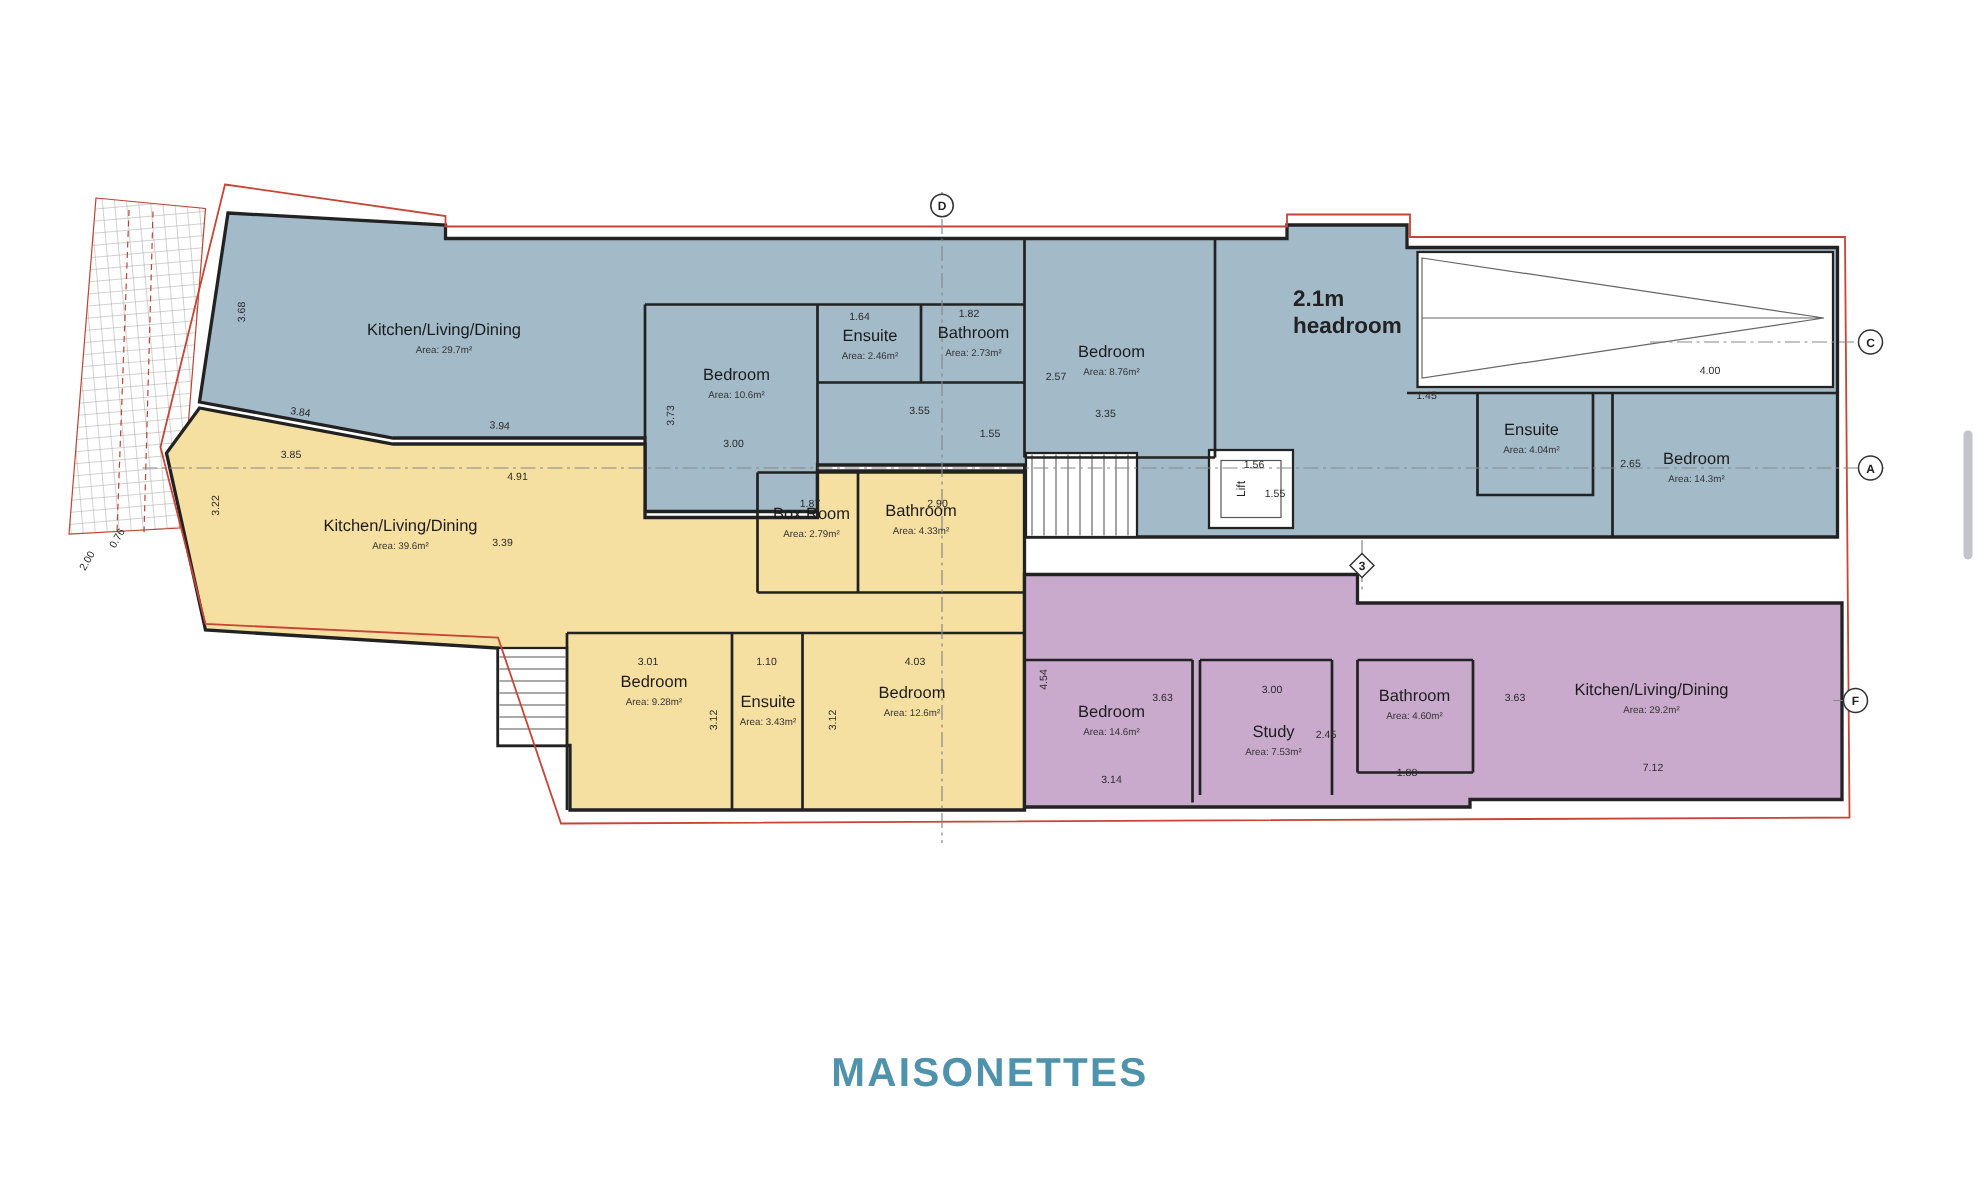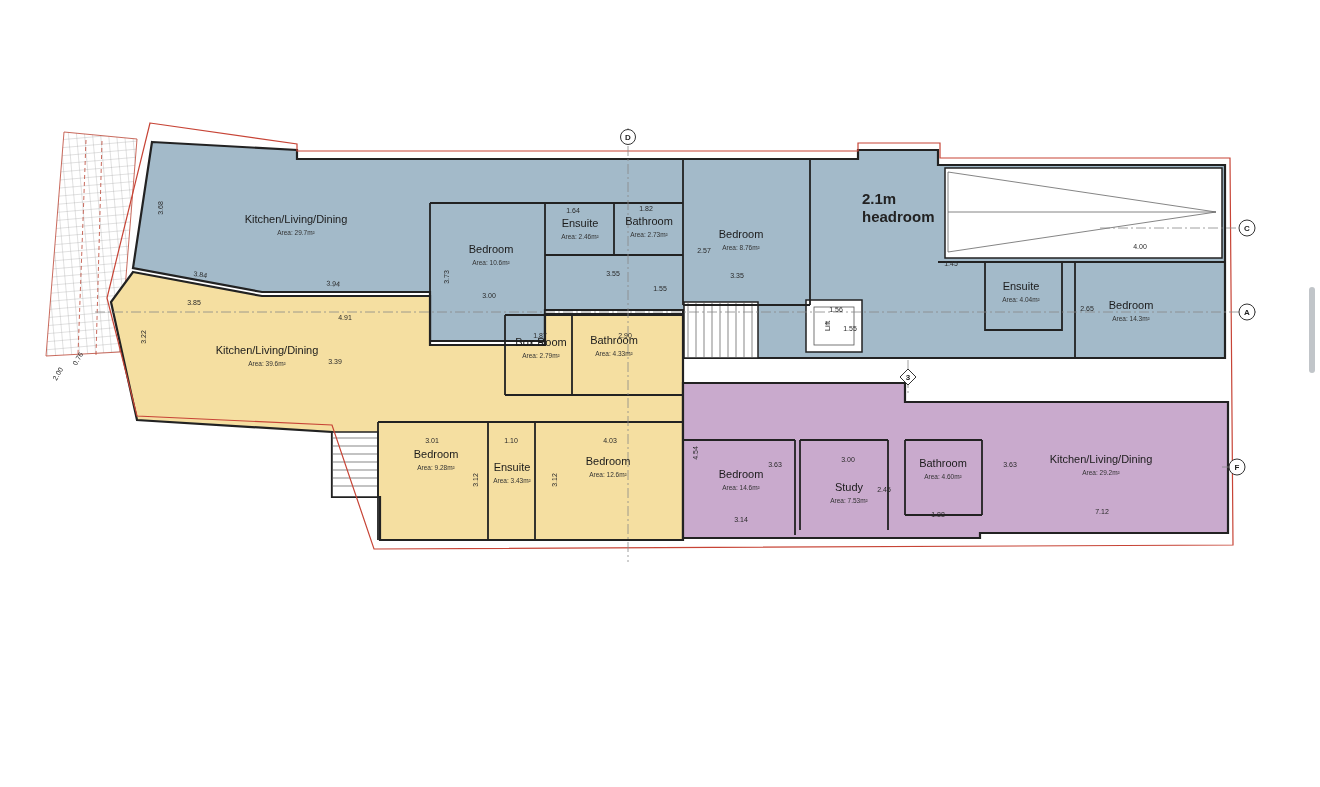--- a/index.html
+++ b/index.html
@@ -166,16 +166,17 @@
   <text class="dim" x="698" y="453" text-anchor="middle" transform="rotate(-90 698 453)">4.54</text>
   <text class="dim" x="775" y="467" text-anchor="middle">3.63</text>
   <text class="dim" x="848" y="462" text-anchor="middle">3.00</text>
   <text class="dim" x="884" y="492" text-anchor="middle">2.45</text>
   <text class="dim" x="938" y="517" text-anchor="middle">1.88</text>
   <text class="dim" x="1010" y="467" text-anchor="middle">3.63</text>
   <text class="dim" x="1102" y="514" text-anchor="middle">7.12</text>
   <text class="dim" x="741" y="522" text-anchor="middle">3.14</text>
 </svg>
 
+<div class="plan-title">MAISONETTES</div>
 
 <div class="scrollbar"></div>
 
 </div>
 
 </body></html>

